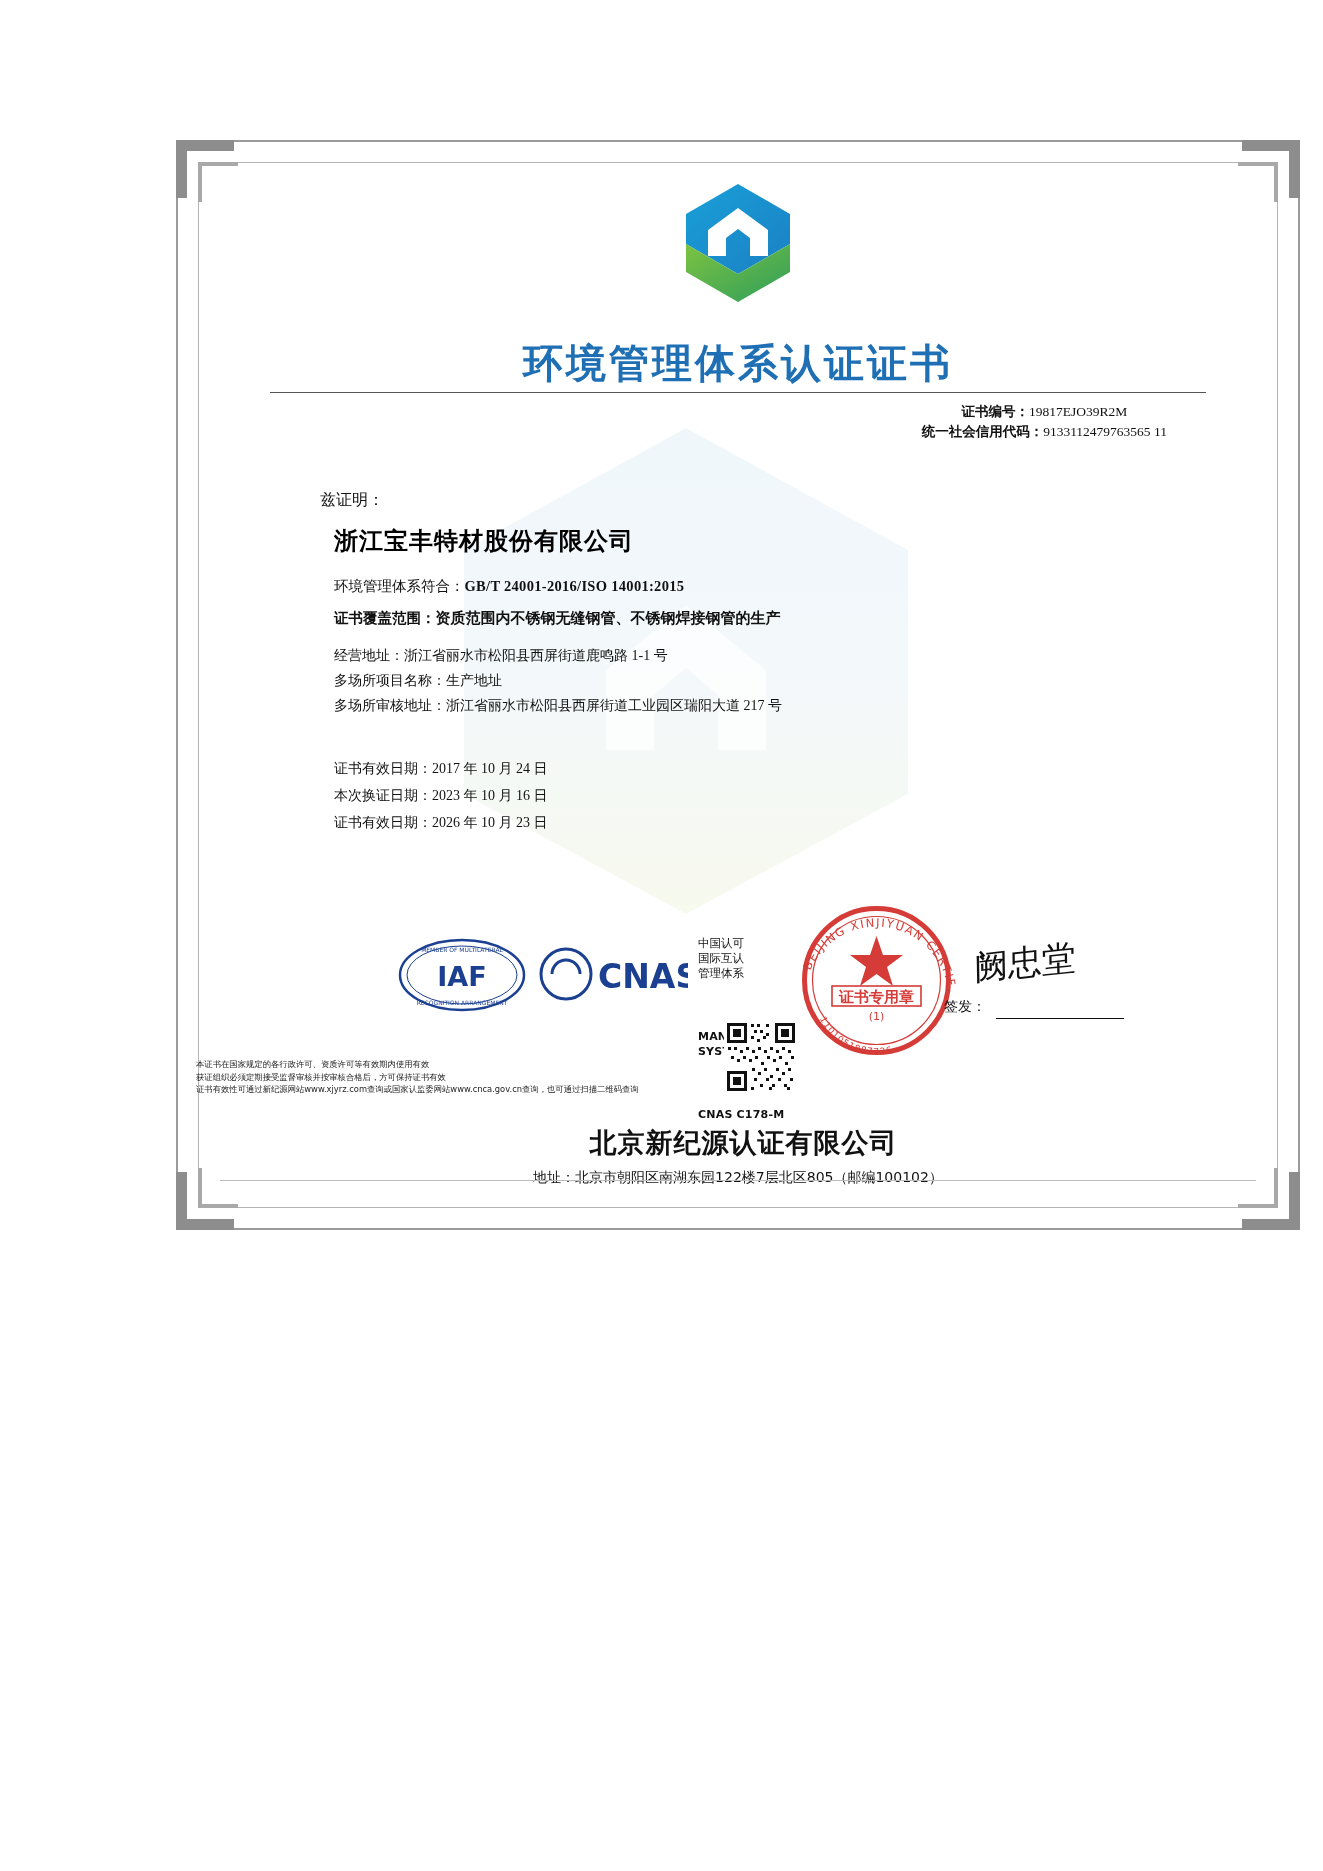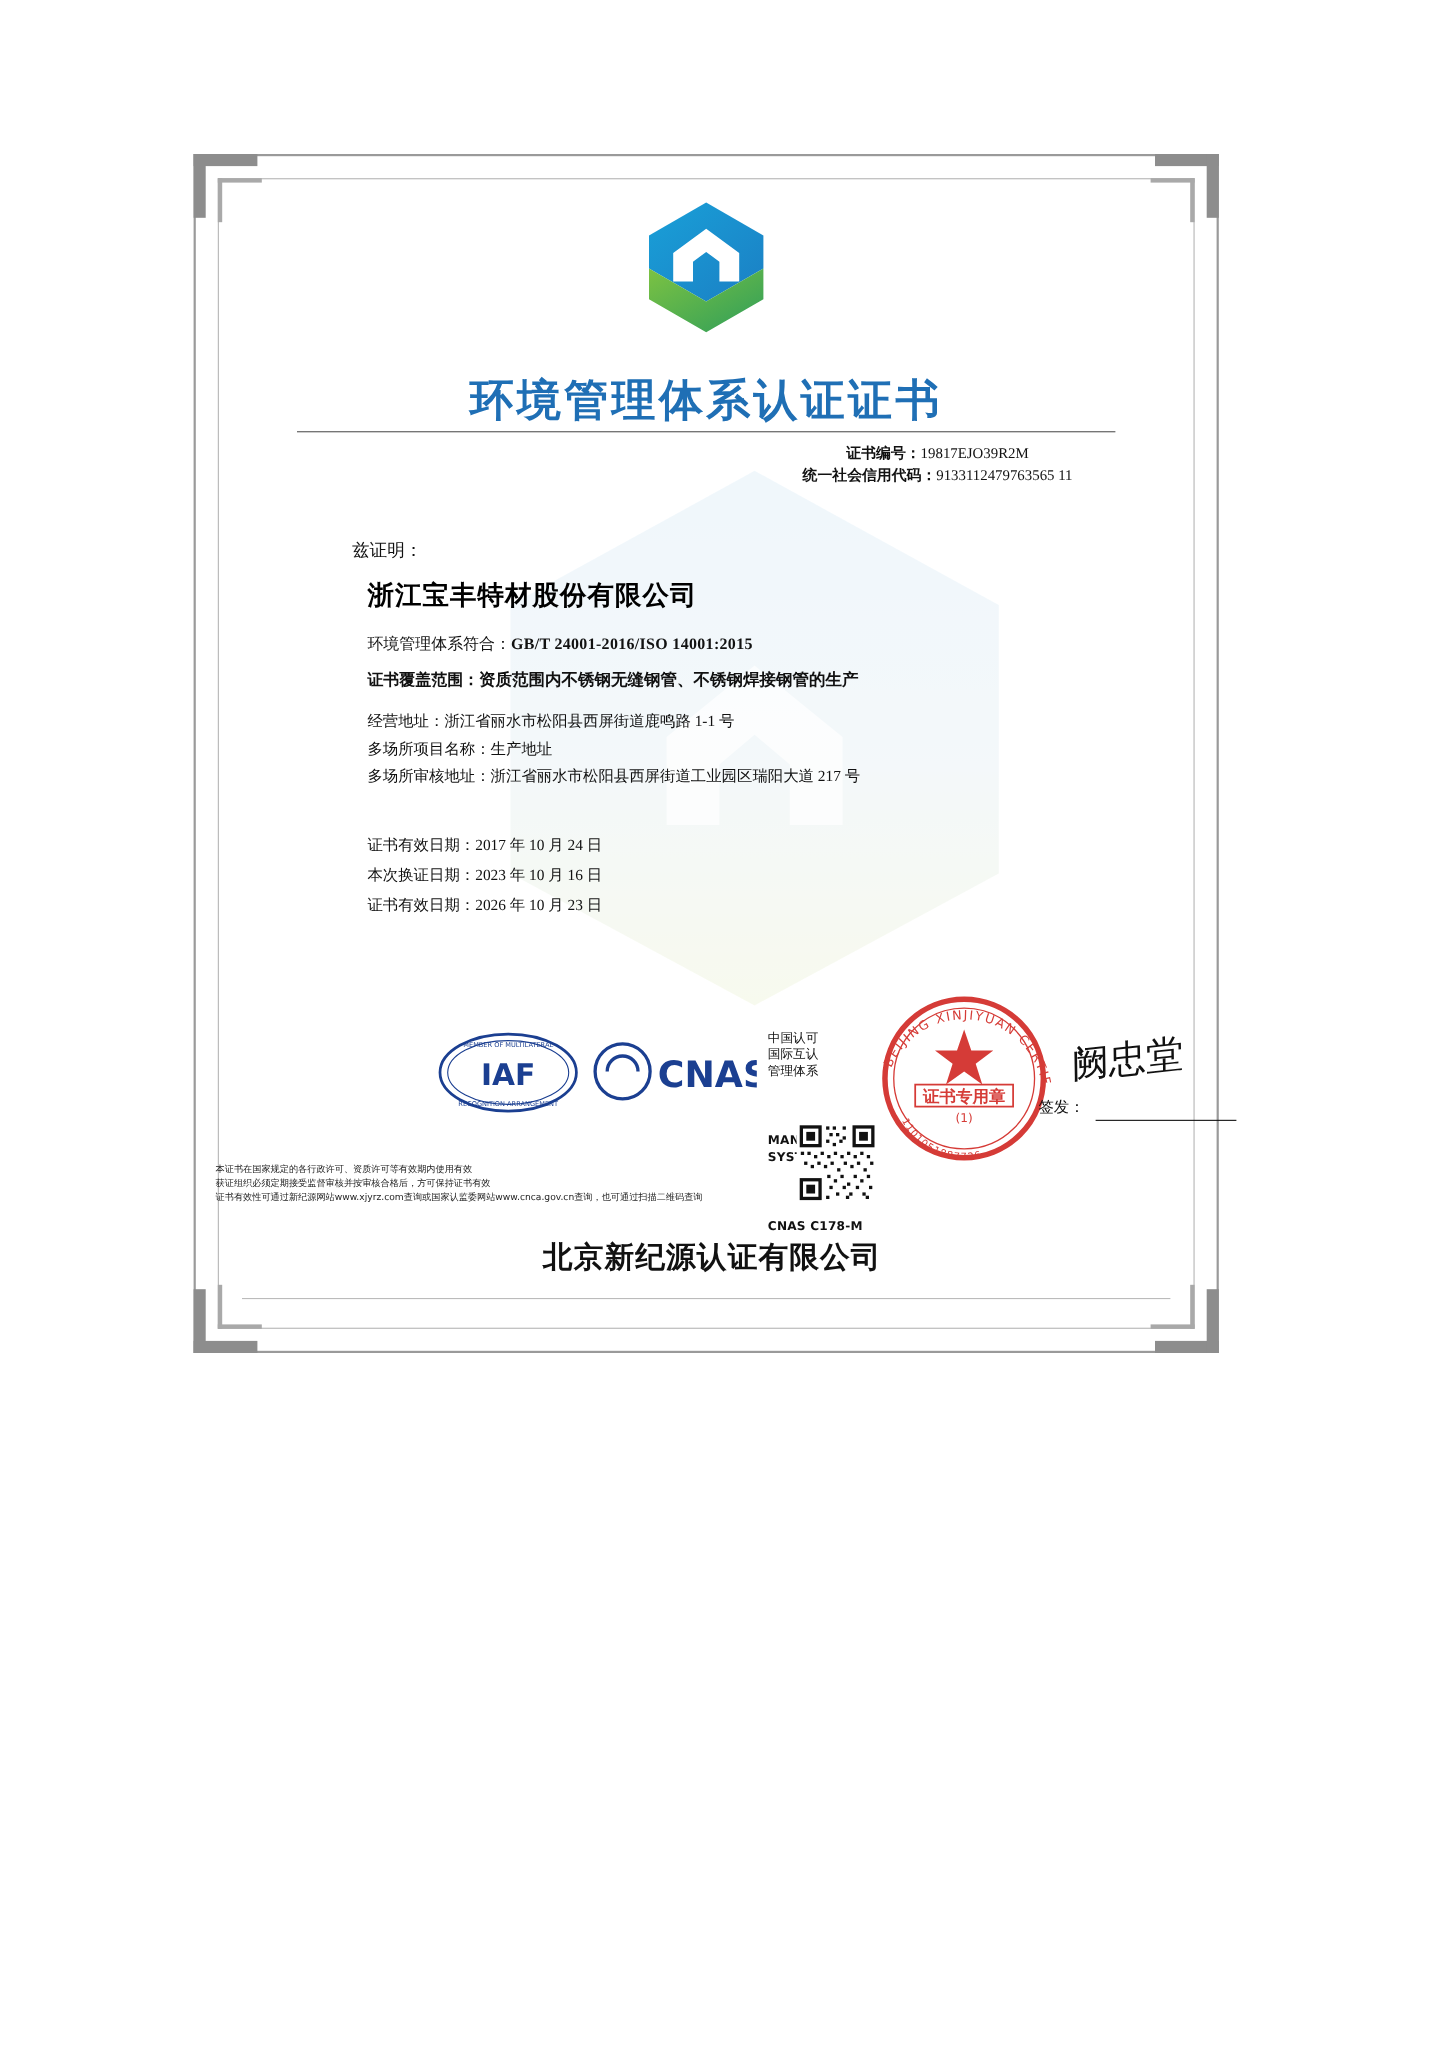--- a/index.html
+++ b/index.html
@@ -14,21 +14,21 @@
     font-family: "Liberation Serif", serif;
     color: #1a1a1a;
     overflow: hidden;
   }
 
   
   .cert-page {
     position: absolute;
     left: 176px;
     top: 140px;
-    width: 932px;
+    width: 1124px;
     height: 1090px;
     background: #ffffff;
   }
 
   
   .frame-outer {
     position: absolute;
     inset: 0;
     border: 2px solid #9a9a9a;
     box-sizing: border-box;
@@ -476,16 +476,17 @@
   </svg>
 
   <div class="fineprint">
     <div>本证书在国家规定的各行政许可、资质许可等有效期内使用有效</div>
     <div>获证组织必须定期接受监督审核并按审核合格后，方可保持证书有效</div>
     <div>证书有效性可通过新纪源网站www.xjyrz.com查询或国家认监委网站www.cnca.gov.cn查询，也可通过扫描二维码查询</div>
   </div>
 
   <div class="footer">
     <div class="org">北京新纪源认证有限公司</div>
+    <div class="addr">地址：北京市朝阳区南湖东园122楼7层北区805（邮编100102）</div>
   </div>
   <div class="footer-rule"></div>
 
 </div>
 
 </body></html>

